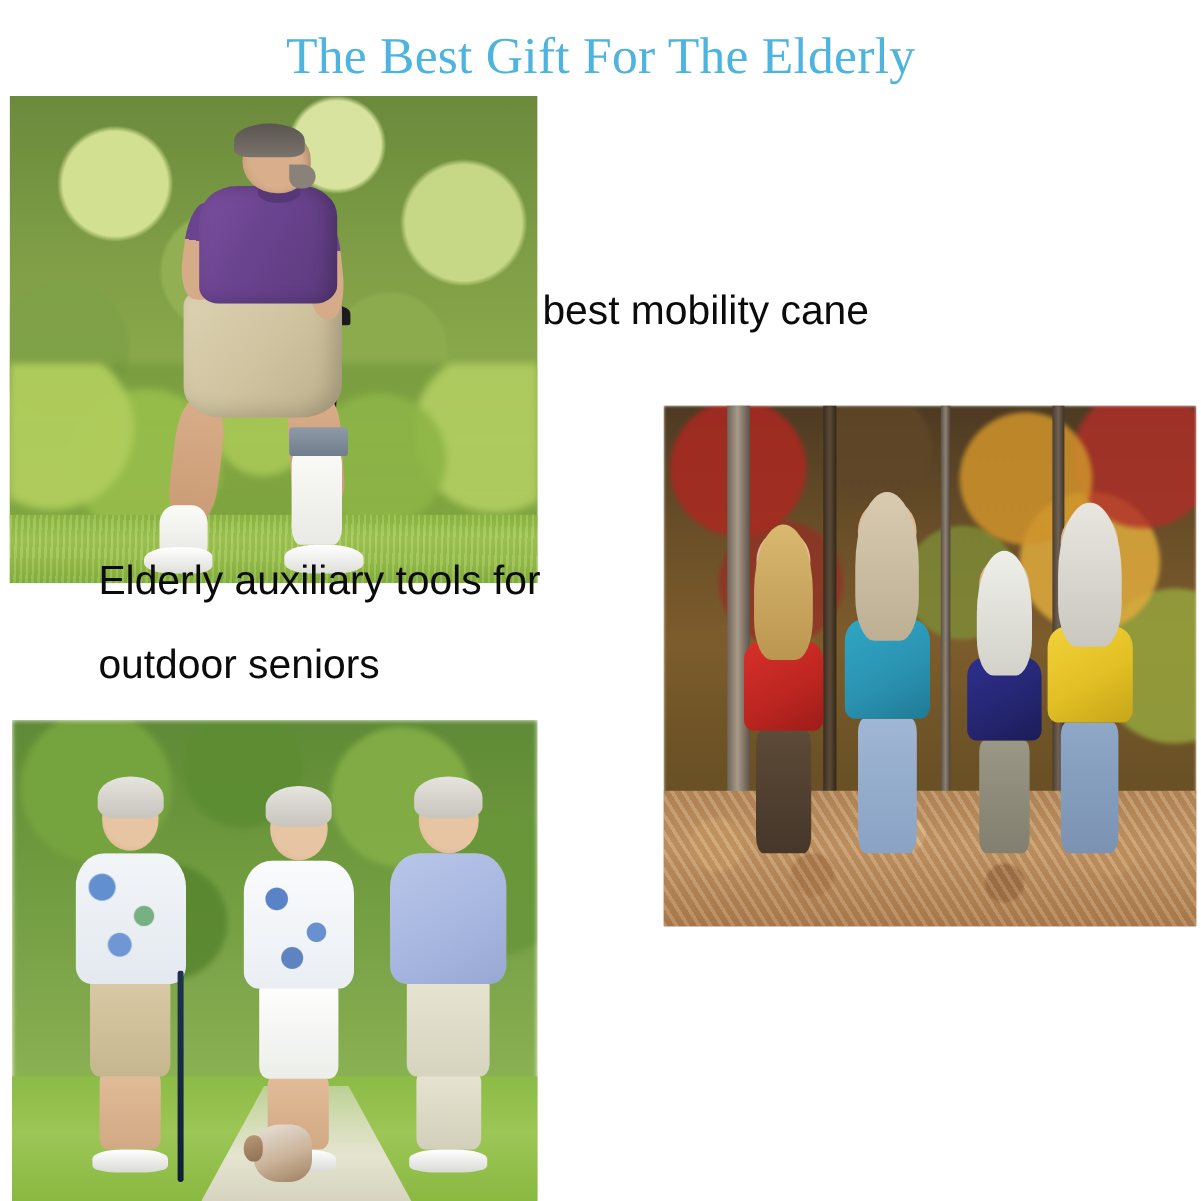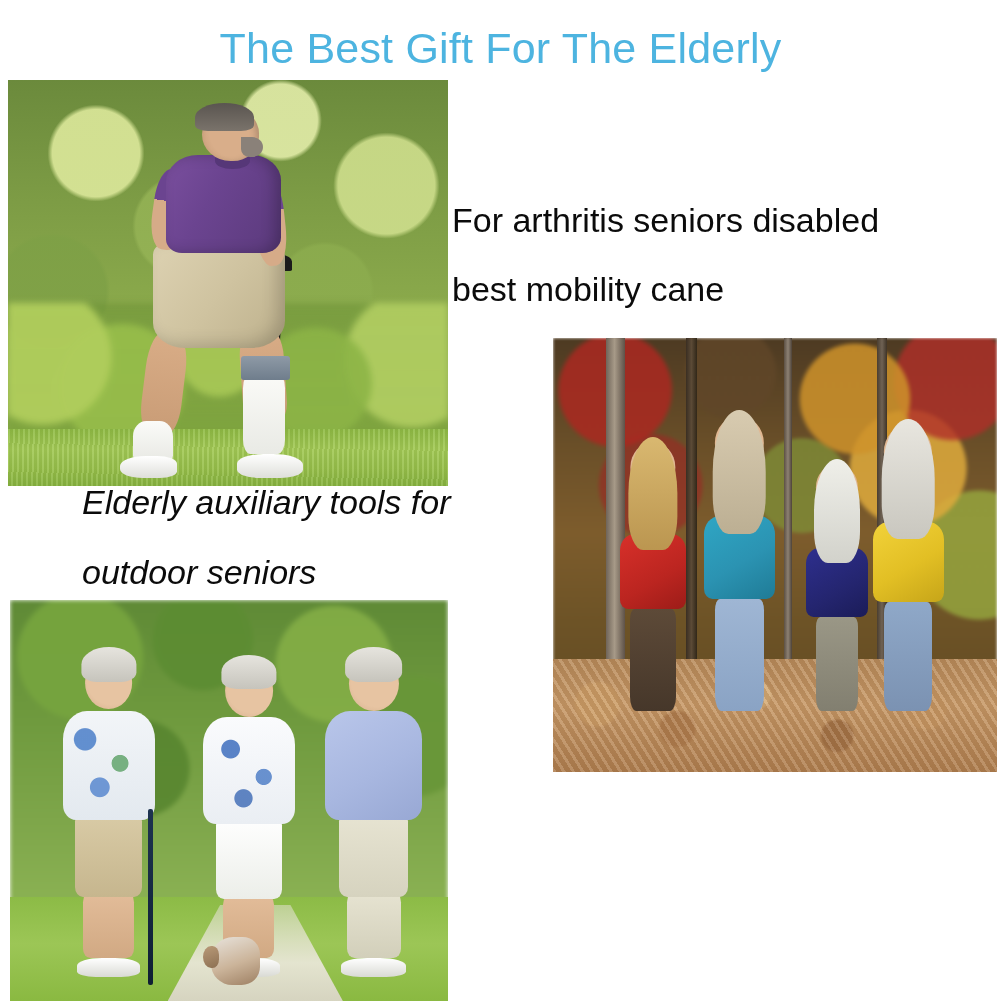--- a/index.html
+++ b/index.html
@@ -22,37 +22,37 @@
   .headline {
     position: absolute;
     left: 0;
     top: 22px;
     width: 1001px;
     text-align: center;
     font-size: 43px;
     line-height: 52px;
     letter-spacing: .2px;
     color: #4db4e0;
-    font-family: Liberation Sans, sans-serif;
+    font-family: Liberation Serif, serif;
     white-space: nowrap;
   }
 
   
   .caption {
     position: absolute;
     color: #0b0b0b;
     font-size: 34px;
     line-height: 44px;
     font-family: "Liberation Sans", sans-serif;
     white-space: nowrap;
     z-index: 6;
   }
   .cap-1 { left: 452px; top: 198px; }
-  .cap-1 .ln2 { display: block; margin-top: 25px; }
-  .cap-2 { left: 82px;  top: 480px; font-style: italic; }
+  .cap-1 .ln2 { display: block; margin-top: 39px; }
+  .cap-2 { left: 82px;  top: 462px; }
   .cap-2 .ln2 { display: block; margin-top: 26px; }
   .cap-3 { left: 459px; top: 818px; }
 
   
   .photo {
     position: absolute;
     overflow: hidden;
     z-index: 3;
   }
   #photo-man-cane   { left: 8px;   top: 80px;  width: 440px; height: 406px; }
@@ -359,21 +359,20 @@
         <div class="p3-top"></div>
         <div class="p3-head"></div>
         <div class="p3-hair"></div>
       </div>
 
       <div class="p3-dog"></div>
     </div>
   </div>
 
   <div class="caption cap-1">
-    <span>For arthritis seniors disabled</span>
     <span class="ln2">best mobility cane</span>
   </div>
 
   <div class="caption cap-2">
     <span>Elderly auxiliary tools for</span>
     <span class="ln2">outdoor seniors</span>
   </div>
 
 
 </div>

